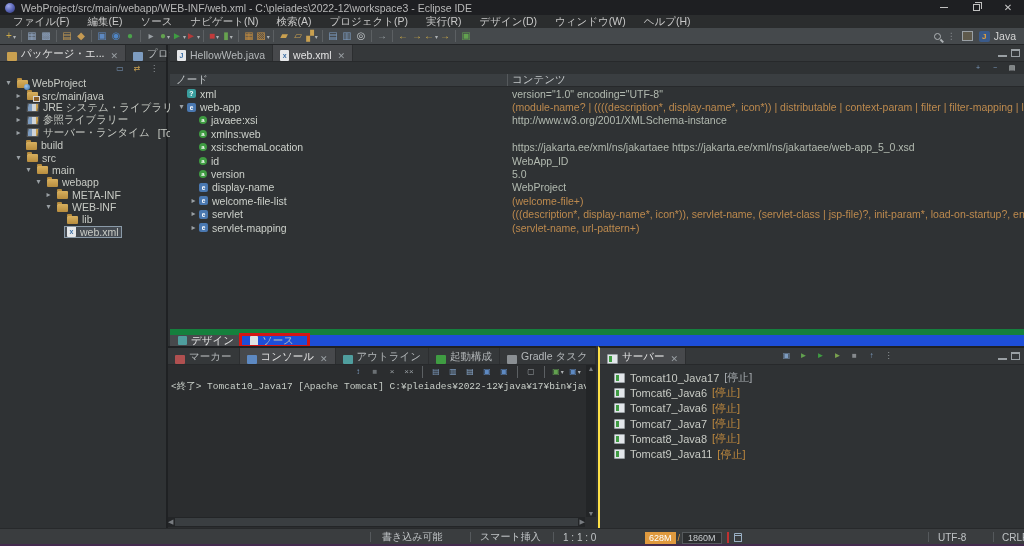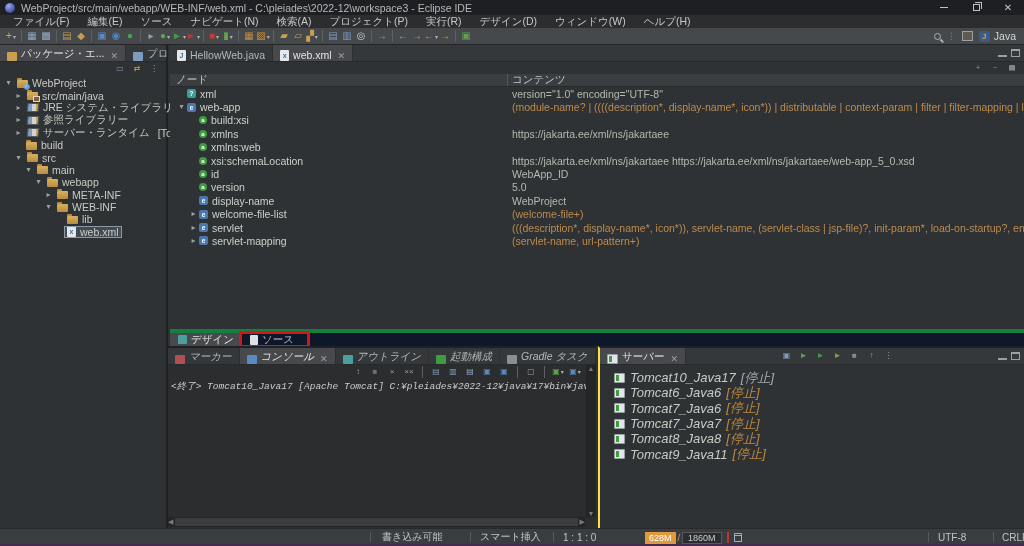--- a/index.html
+++ b/index.html
@@ -79,38 +79,38 @@
   #editor { position:absolute; left:170px; top:45px; width:854px; height:301px; background:#2f3234; }
   #design-toolbar { height:12px; }
   #grid-header { height:13px; display:flex; background:#3a3e41; border-bottom:1px solid #27292b; font-size:10.5px; color:#c4c8ca; align-items:center; }
   .col-node { width:338px; padding-left:6px; border-right:1px solid #55595c; height:100%; display:flex; align-items:center; }
   .col-content { flex:1; padding-left:4px; }
   .grid-row { height:13.4px; display:flex; align-items:center; font-size:10.5px; }
   .cell-node { width:338px; display:flex; align-items:center; overflow:hidden; white-space:nowrap; color:#ccd0ca; flex:none; }
   .cell-node .lbl { margin-left:4px; }
   .cell-content { flex:1; overflow:hidden; white-space:nowrap; padding-left:4px; }
   .val { color:#b2bab0; } .grammar { color:#bd8a4e; }
-  #page-tabs { position:absolute; left:0; bottom:0; width:100%; height:17px; background:#0f172a; border-top:4px solid #15803d; display:flex; font-size:10.5px; color:#b4b8ba; }
+  #page-tabs { position:absolute; left:0; bottom:0; width:100%; height:17px; background:#1d4ed8; border-top:6px solid #15803d; display:flex; font-size:10.5px; color:#b4b8ba; }
   .pgtab { display:flex; align-items:center; gap:4px; padding:0 8px; position:relative; }
   .pgtab.active { background:#47494c; color:#e4e4e4; }
   .pg-ic-design { width:9px; height:9px; background:#4f9e9e; border-radius:1px; }
   .pg-ic-source { width:8px; height:10px; background:#dfe2e4; border-radius:1px; }
   .red-box { position:absolute; left:-3px; top:-2px; right:-8px; bottom:-2px; border:3px solid #d31616; pointer-events:none; }
 
   
-  #bottom-left { position:absolute; left:168px; top:346px; width:428px; height:182px; background:#2b2d2f; border-top:2px solid #1f2123;font-style:italic; }
+  #bottom-left { position:absolute; left:168px; top:346px; width:428px; height:182px; background:#2b2d2f; border-top:2px solid #1f2123; }
   #console-toolbar { height:13px; background:#2b2d2f; padding-right:14px; }
   #console-text { font-family:"Liberation Mono","DejaVu Sans Mono",monospace; font-size:9.5px; color:#c8cec8; padding:2px 0 0 3px; white-space:nowrap; overflow:hidden; }
   .hscroll { position:absolute; left:0; bottom:1px; height:10px; right:11px; background:#232527; display:flex; align-items:center; color:#787c80; font-size:7px; }
   .hs-thumb { flex:1; height:8px; margin:0 2px; background:#3a3e41; }
   .vscroll { position:absolute; right:0; top:17px; bottom:11px; width:10px; background:#232527; display:flex; flex-direction:column; justify-content:space-between; align-items:center; color:#787c80; font-size:7px; }
 
   
   #servers { position:absolute; left:598px; top:346px; width:426px; height:182px; background:#2f3234; border-top:2px solid #1f2123; border-left:2px solid #fde047; }
-  #server-list { padding:5px 0 0 14px; font-size:13px; color:#c8cbc5;font-style:italic; }
+  #server-list { padding:5px 0 0 14px; font-size:11px; color:#c8cbc5; }
   .server-row { height:15.3px; display:flex; align-items:center; gap:5px; white-space:nowrap; }
   .st-orange { color:#c08a3e; } .st-gray { color:#a8adb1; }
 
   
   #statusbar { position:absolute; left:0; top:528px; width:1024px; height:18px; background:#3a3d3f; border-top:1px solid #27292b; color:#c0c4c6; font-size:10px; }
   #statusbar::after { content:""; position:absolute; left:0; bottom:0; width:100%; height:2px; background:#442b4e; }
   .sb-sep { position:absolute; top:3px; bottom:4px; width:1px; background:#55595c; }
   .sb-item { position:absolute; top:0; height:16px; display:flex; align-items:center; }
   #heap-gauge { position:absolute; left:645px; top:2px; height:13px; display:flex; align-items:center; gap:2px; }
   #heap-used { background:#e09a3e; color:#fff; font-size:9px; height:12px; display:flex; align-items:center; padding:0 4px; }
@@ -440,30 +440,23 @@
             <span class="tw-arrow">▾</span>
             <span class="ic ic-element"></span>
             <span class="lbl">web-app</span>
           </span>
           <span class="cell-content grammar">(module-name? | ((((description*, display-name*, icon*)) | distributable | context-param | filter | filter-mapping | listener | servlet | servlet-map...</span>
         </div>
         <div class="grid-row">
           <span class="cell-node" style="padding-left: 18px;">
             <span class="tw-arrow"></span>
             <span class="ic ic-attribute"></span>
-            <span class="lbl">build:xsi</span>
-          </span>
-        </div>
-        <div class="grid-row">
-          <span class="cell-node" style="padding-left: 18px;">
-            <span class="tw-arrow"></span>
-            <span class="ic ic-attribute"></span>
-            <span class="lbl">xmlns</span>
-          </span>
-          <span class="cell-content val">https://jakarta.ee/xml/ns/jakartaee</span>
+            <span class="lbl">javaee:xsi</span>
+          </span>
+          <span class="cell-content val">http://www.w3.org/2001/XMLSchema-instance</span>
         </div>
         <div class="grid-row">
           <span class="cell-node" style="padding-left: 18px;">
             <span class="tw-arrow"></span>
             <span class="ic ic-attribute"></span>
             <span class="lbl">xmlns:web</span>
           </span>
         </div>
         <div class="grid-row">
           <span class="cell-node" style="padding-left: 18px;">

